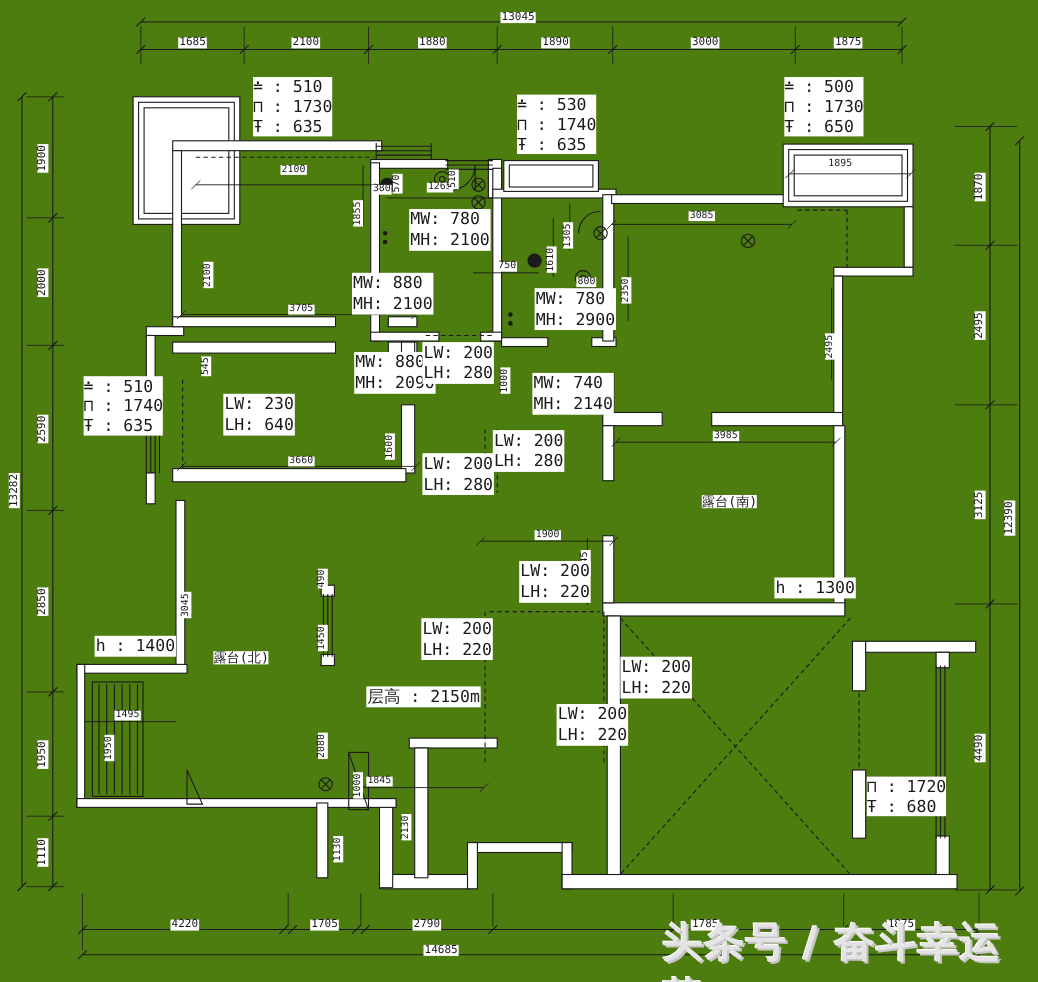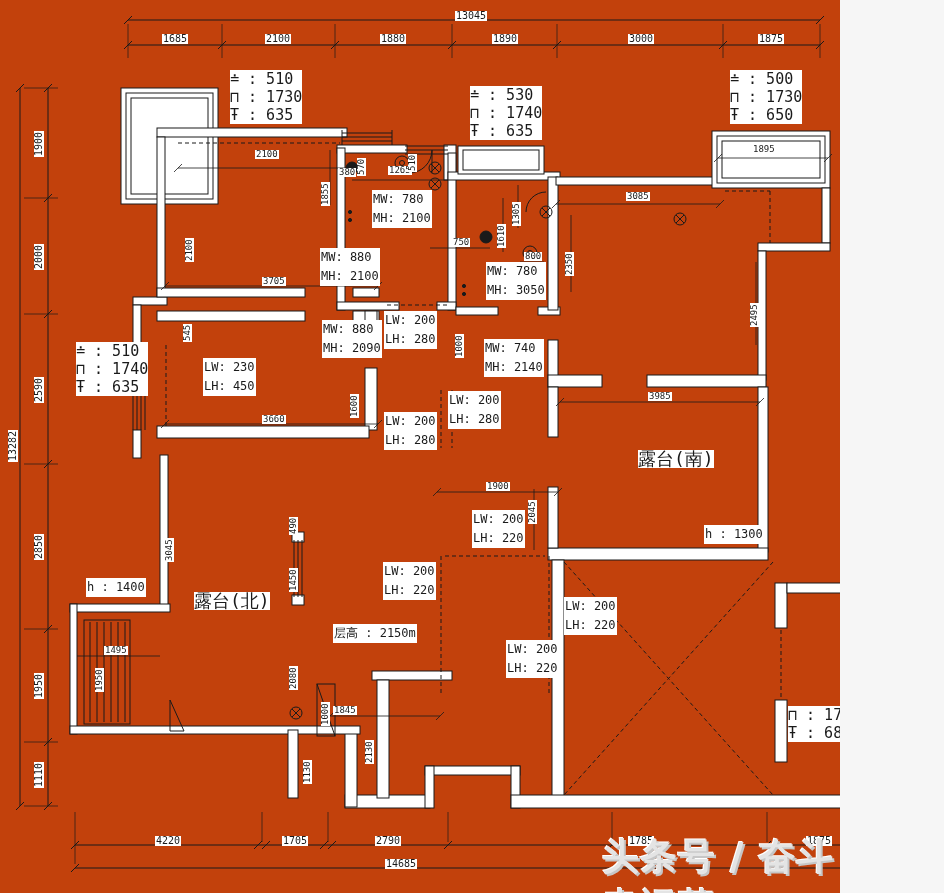--- a/index.html
+++ b/index.html
@@ -1,26 +1,26 @@
 <!DOCTYPE html>
 <html><head>
 <meta charset="utf-8">
 <style>
   html,body{margin:0;padding:0;background:#f6f6f6;}
-  #stage{position:relative;width:840px;height:893px;background:#c2410c;overflow:hidden;
+  #stage{position:relative;width:944px;height:893px;background:#4d7c0f;overflow:hidden;
          font-family:"DejaVu Sans Mono","Liberation Mono",monospace;color:#1a1a1a;}
   #plan-svg{position:absolute;left:0;top:0;z-index:1;}
   .lbl{position:absolute;white-space:nowrap;line-height:1;z-index:3;color:#1a1a1a;}
   .c{font-size:10px;background:#fff;padding:0 1px;}
   .d{font-size:9px;background:#fff;padding:0 1px;}
   .rot{transform:rotate(-90deg);transform-origin:0 0;}
-  .b{font-size:12px;line-height:19px;background:#fff;padding:0 1px;z-index:4;}
+  .b{font-size:15px;line-height:19px;background:#fff;padding:0 1px;z-index:4;}
   .spec{position:absolute;z-index:4;font-size:15px;line-height:18px;background:#fff;}
   .spec span{display:block;white-space:nowrap;}
-  .room{font-size:18px;background:#fff;}
+  .room{font-size:12px;background:#fff;}
   .wm{position:absolute;left:602px;top:832px;z-index:9;background:transparent;
       font-family:"DejaVu Sans","Liberation Sans",sans-serif;font-weight:bold;
       font-size:37px;letter-spacing:1px;color:#e4e4e4;
       text-shadow:2px 2px 0 #c6c6c6,-1px -1px 0 #ffffff;}
 </style>
 </head>
 <body>
 
 <div id="stage">
 
@@ -247,43 +247,43 @@
 <div class="spec" style="left:230px;top:70px">
   <span>≐ : 510</span>
   <span>⊓ : 1730</span>
   <span>Ŧ : 635</span>
 </div>
 <div class="spec" style="left:470px;top:86px">
   <span>≐ : 530</span>
   <span>⊓ : 1740</span>
   <span>Ŧ : 635</span>
 </div>
-<div class="spec" style="left:730px;top:70px">
+<div class="spec" style="left:713px;top:70px">
   <span>≐ : 500</span>
   <span>⊓ : 1730</span>
   <span>Ŧ : 650</span>
 </div>
 <div class="spec" style="left:76px;top:342px">
   <span>≐ : 510</span>
   <span>⊓ : 1740</span>
   <span>Ŧ : 635</span>
 </div>
 <div class="spec" style="left:788px;top:706px">
   <span>⊓ : 1720</span>
   <span>Ŧ : 680</span>
 </div>
 
 <span class="lbl b" style="left:372px;top:190px"><span>MW: 780</span><br><span>MH: 2100</span></span>
 <span class="lbl b" style="left:320px;top:248px"><span>MW: 880</span><br><span>MH: 2100</span></span>
-<span class="lbl b" style="left:486px;top:262px"><span>MW: 780</span><br><span>MH: 3050</span></span>
+<span class="lbl b" style="left:486px;top:262px"><span>MW: 780</span><br><span>MH: 2900</span></span>
 <span class="lbl b" style="left:322px;top:320px"><span>MW: 880</span><br><span>MH: 2090</span></span>
 <span class="lbl b" style="left:484px;top:339px"><span>MW: 740</span><br><span>MH: 2140</span></span>
 
 <span class="lbl b" style="left:384px;top:311px"><span>LW: 200</span><br><span>LH: 280</span></span>
-<span class="lbl b" style="left:203px;top:358px"><span>LW: 230</span><br><span>LH: 450</span></span>
+<span class="lbl b" style="left:203px;top:358px"><span>LW: 230</span><br><span>LH: 640</span></span>
 <span class="lbl b" style="left:448px;top:391px"><span>LW: 200</span><br><span>LH: 280</span></span>
 <span class="lbl b" style="left:384px;top:412px"><span>LW: 200</span><br><span>LH: 280</span></span>
 <span class="lbl b" style="left:472px;top:510px"><span>LW: 200</span><br><span>LH: 220</span></span>
 <span class="lbl b" style="left:383px;top:562px"><span>LW: 200</span><br><span>LH: 220</span></span>
 <span class="lbl b" style="left:564px;top:597px"><span>LW: 200</span><br><span>LH: 220</span></span>
 <span class="lbl b" style="left:506px;top:640px"><span>LW: 200</span><br><span>LH: 220</span></span>
 
 <span class="lbl room" style="left:638px;top:450px">露台(南)</span>
 <span class="lbl b" style="left:704px;top:525px">h : 1300</span>
 <span class="lbl room" style="left:194px;top:592px">露台(北)</span>

